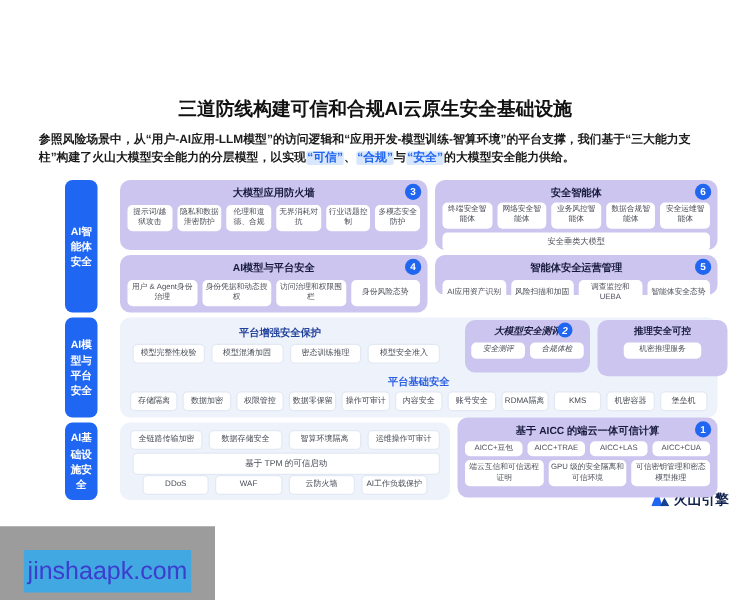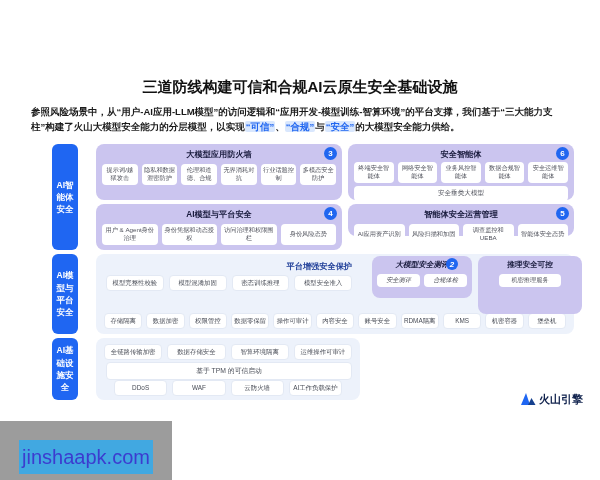--- a/index.html
+++ b/index.html
@@ -20,21 +20,21 @@
          background:var(--accent-blue);color:#fff;font-size:8px;font-weight:bold;
          display:flex;align-items:center;justify-content:center;}
   .chips{display:flex;gap:4px;margin-top:4px;align-items:stretch;}
   .chip{background:#fff;border-radius:4px;color:#4e505a;font-size:6.2px;line-height:1.35;
         padding:2px 2px;text-align:center;flex:1 1 0;display:flex;align-items:center;
         justify-content:center;min-height:20px;box-sizing:border-box;}
   .chip.one{min-height:12px;white-space:nowrap;}
   .widechip{background:#fff;border-radius:4px;color:#4e505a;font-size:6.6px;
         padding:3px 2px;text-align:center;margin-top:4px;}
   .light{position:absolute;background:var(--light-band);border-radius:8px;box-sizing:border-box;}
-  .blue-head{position:absolute;text-align:right;font-size:8.2px;font-weight:bold;color:#2a5fe0;}
+  .blue-head{position:absolute;text-align:center;font-size:8.2px;font-weight:bold;color:#2a5fe0;}
   .lchip{background:#fff;border:1px solid #e3e9f4;border-radius:4px;color:#474b55;
          font-size:6.4px;line-height:1.3;padding:3px 2px;text-align:center;flex:1 1 0;
          display:flex;align-items:center;justify-content:center;box-sizing:border-box;}
   .lchip.one{white-space:nowrap;}
   .lrow{position:absolute;display:flex;gap:5px;margin:0;}
   .sub{padding:4px 5px;}
   .sub .panel-title{font-size:7.6px;}
   .sub .chip{min-height:13px;}
   .tpm{position:absolute;background:#fff;border:1px solid #e3e9f4;border-radius:4px;
        color:#474b55;font-size:6.8px;text-align:center;padding:3px 0;}
@@ -123,21 +123,21 @@
 
     <div class="panel sub" style="left:264px;top:2px;width:100px;height:42px;font-style:italic;">
       <div class="panel-title">大模型安全测评</div>
       <div class="badge" style="right:14px;top:2px;width:12px;height:12px;">2</div>
       <div class="chips">
           <span class="chip one">安全测评</span>
           <span class="chip one">合规体检</span>
         </div>
     </div>
 
-    <div class="panel sub" style="left:370px;top:2px;width:104px;height:58px;">
+    <div class="panel sub" style="left:370px;top:2px;width:104px;height:45px;">
       <div class="panel-title">推理安全可控</div>
       <div class="chips" style="padding:0 16px;">
           <span class="chip one">机密推理服务</span>
         </div>
     </div>
 
     <div class="blue-head" style="left:0;top:46px;width:100%;">平台基础安全</div>
     <div class="lrow" style="left:8px;top:59px;width:462px;gap:4px;">
         <span class="lchip one">存储隔离</span>
         <span class="lchip one">数据加密</span>
@@ -170,18 +170,33 @@
       </div>
     <div class="tpm" style="left:10px;top:24px;width:244px;">基于 TPM 的可信启动</div>
     <div class="lrow" style="left:18px;top:42px;width:228px;">
         <span class="lchip one">DDoS</span>
         <span class="lchip one">WAF</span>
         <span class="lchip one">云防火墙</span>
         <span class="lchip one">AI工作负载保护</span>
       </div>
   </div>
 
+  <div class="panel" style="left:354px;top:334px;width:208px;height:64px;">
+    <div class="panel-title">基于 AICC 的端云一体可信计算</div>
+    <div class="badge">1</div>
+    <div class="chips" style="margin-top:3px;">
+        <span class="chip one">AICC+豆包</span>
+        <span class="chip one">AICC+TRAE</span>
+        <span class="chip one">AICC+LAS</span>
+        <span class="chip one">AICC+CUA</span>
+      </div>
+    <div class="chips" style="margin-top:3px;">
+        <span class="chip">端云互信和可信远程证明</span>
+        <span class="chip">GPU 级的安全隔离和可信环境</span>
+        <span class="chip">可信密钥管理和密态模型推理</span>
+      </div>
+  </div>
 
   <div class="watermark">
     <div class="watermark-inner">jinshaapk.com</div>
   </div>
 
 </div>
 
 </body></html>

